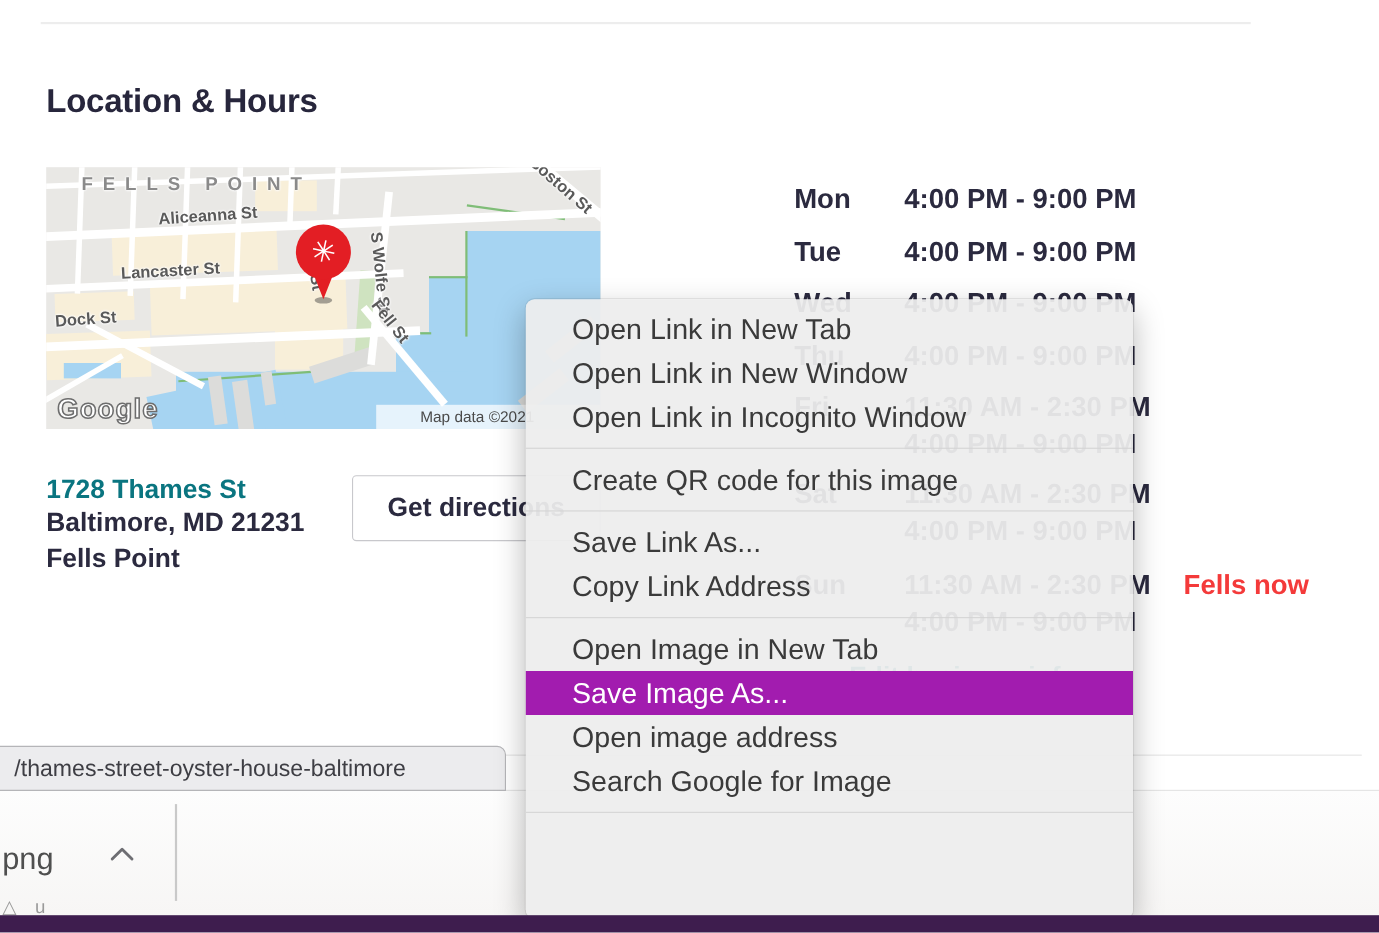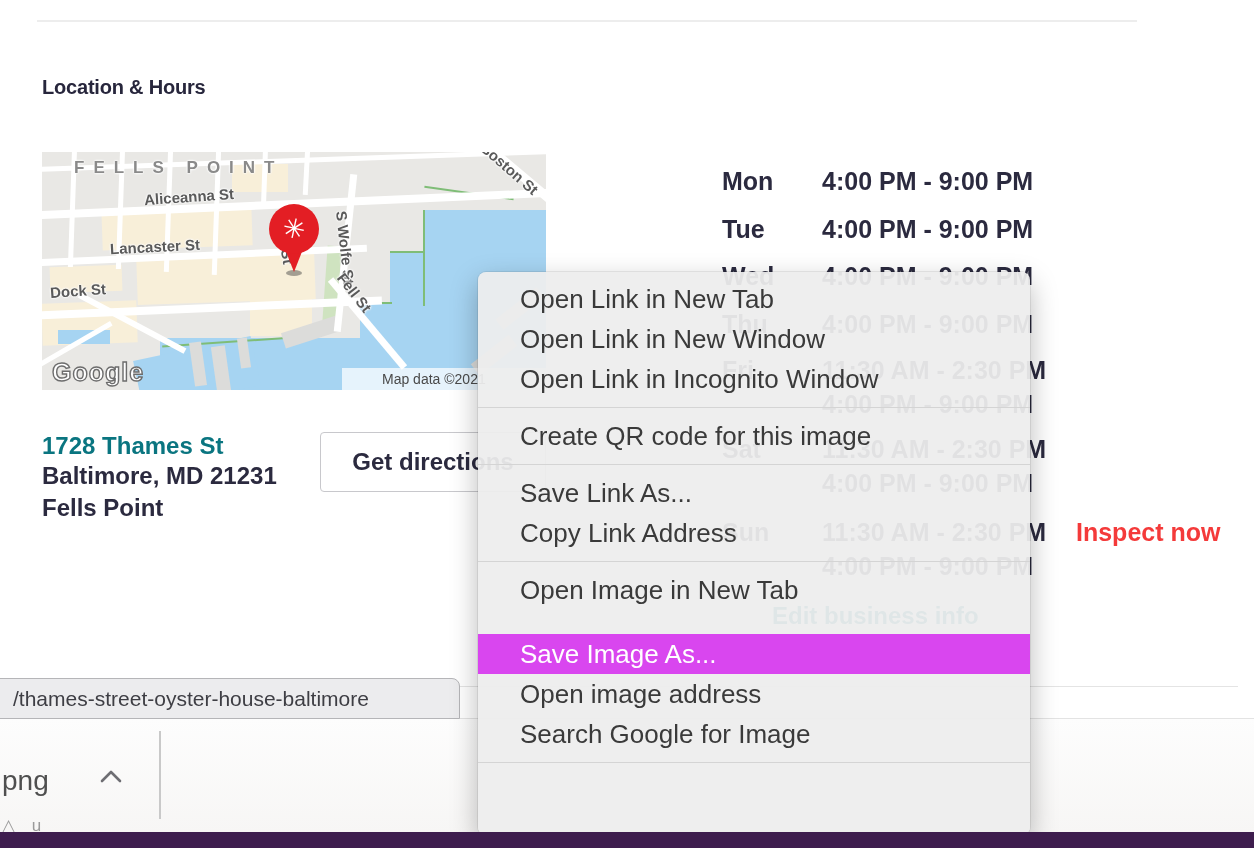--- a/index.html
+++ b/index.html
@@ -5,21 +5,21 @@
   * { margin:0; padding:0; box-sizing:border-box; }
   html,body { background:#ffffff; }
   #screen {
     position:relative; width:1254px; height:848px; overflow:hidden;
     background:#ffffff; font-family:"Liberation Sans","DejaVu Sans",sans-serif;
   }
   
   .top-divider { position:absolute; left:37px; top:20px; width:1100px; height:2px; background:#ededed; }
   
   .page-heading {
-    position:absolute; left:42px; top:76px; font-size:20px; font-weight:bold;
+    position:absolute; left:42px; top:76px; font-size:30px; font-weight:bold;
     color:#27263c; letter-spacing:-0.2px;
   }
   
   .map { position:absolute; left:42px; top:152px; width:504px; height:238px; background:#e9e8e5; overflow:hidden; z-index:1; }
   .map .patch { position:absolute; background:#f8efd9; }
   .map .park { position:absolute; background:#cfe3c0; }
   .map .road { position:absolute; background:#ffffff; }
   .map .water { position:absolute; background:#a6d4f2; }
   .map .shore { position:absolute; background:#7fbd77; }
   .map .pier { position:absolute; background:#dcdcda; }
@@ -61,21 +61,21 @@
   .hours-day { position:absolute; left:722px; font-size:25px; font-weight:bold; color:#2b2a3f; }
   .hours-time { position:absolute; left:822px; font-size:25px; font-weight:bold; color:#2b2a3f; white-space:nowrap; }
   .closed-now { position:absolute; left:1076px; top:518px; font-size:25px; font-weight:bold; color:#f43a3a; z-index:2; }
   .edit-info-link { position:absolute; left:772px; top:602px; font-size:24px; font-weight:bold; color:#0a7580; white-space:nowrap; z-index:1; }
   .section-divider { position:absolute; left:42px; top:686px; width:1196px; height:1px; background:#e4e4e4; z-index:0; }
   
   .context-menu { position:absolute; left:478px; top:272px; width:552px; height:563px;
     background:rgba(237,237,237,0.94); border-radius:8px; z-index:10; padding:7px 0;
     box-shadow:0 10px 28px rgba(0,0,0,0.28), 0 0 0 1px rgba(0,0,0,0.07); }
   .menu-item { height:40px; line-height:40px; padding-left:42px; font-size:26px; color:#3a3a3a; white-space:nowrap; }
-  .menu-item.highlighted { background:#d946ef; color:#ffffff;margin-top:24px; }
+  .menu-item.highlighted { background:#a21caf; color:#ffffff; }
   .menu-sep { height:1px; background:#d4d4d4; margin:8px 0; }
   
   .status-bubble { position:absolute; left:-2px; top:678px; width:462px; height:41px;
     background:#ececee; border:1px solid #b5b5b8; border-radius:0 8px 0 0; z-index:6;
     display:flex; align-items:center; padding-left:14px; font-size:21px; color:#3e3e44; }
   
   .download-shelf { position:absolute; left:0; top:718px; width:1254px; height:114px;
     background:linear-gradient(#fdfdfd,#f7f6f5); border-top:1px solid #e3e3e3; z-index:5; }
   .shelf-file-label { position:absolute; left:2px; top:46px; font-size:28px; color:#4f4f4f; }
   .shelf-chevron { position:absolute; left:98px; top:48px; }
@@ -178,21 +178,21 @@
       <div class="hours-day" style="top: 356px;">Fri</div>
       <div class="hours-time" style="top: 356px;">11:30 AM - 2:30 PM</div>
       <div class="hours-time" style="top: 390px;">4:00 PM - 9:00 PM</div>
       <div class="hours-day" style="top: 435px;">Sat</div>
       <div class="hours-time" style="top: 435px;">11:30 AM - 2:30 PM</div>
       <div class="hours-time" style="top: 469px;">4:00 PM - 9:00 PM</div>
       <div class="hours-day" style="top: 518px;">Sun</div>
       <div class="hours-time" style="top: 518px;">11:30 AM - 2:30 PM</div>
       <div class="hours-time" style="top: 552px;">4:00 PM - 9:00 PM</div>
     </div>
-  <div class="closed-now">Inspect now</div>
+  <div class="closed-now">Fells now</div>
   <a class="edit-info-link">Edit business info</a>
   <div class="section-divider"></div>
 
   <div class="context-menu">
       <div class="menu-item">Open Link in New Tab</div>
       <div class="menu-item">Open Link in New Window</div>
       <div class="menu-item">Open Link in Incognito Window</div>
       <div class="menu-sep"></div>
       <div class="menu-item">Create QR code for this image</div>
       <div class="menu-sep"></div>

